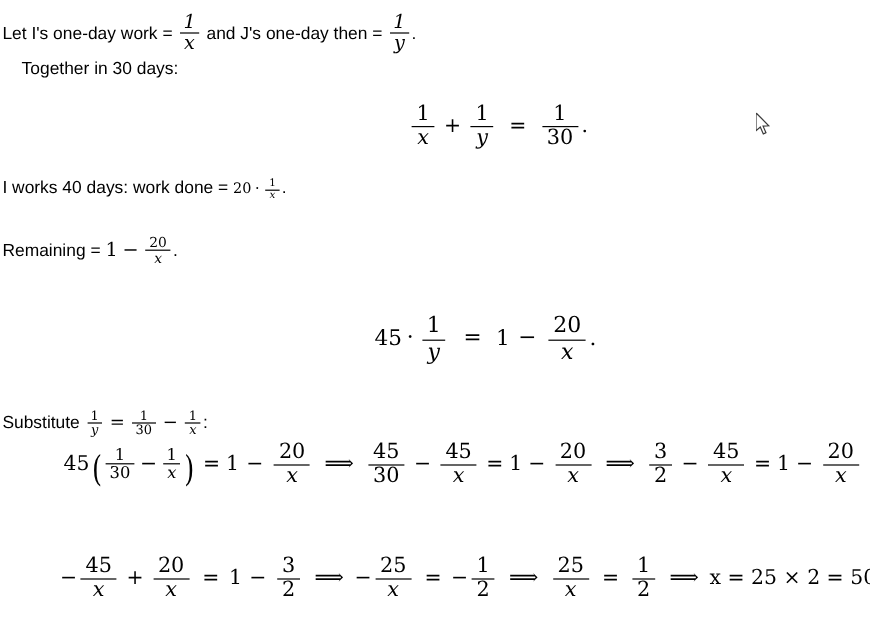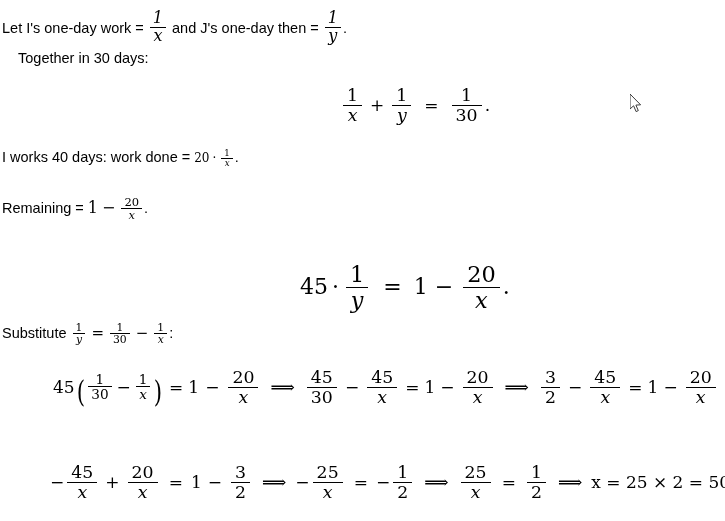--- a/index.html
+++ b/index.html
@@ -112,25 +112,25 @@
 
   <div class="line" style="left:2px; top:148px;">
     <span class="txt">I works 40 days: work done = </span><span class="math" style="font-size:12px;"><span>20</span><span style="margin:0 3px;">·</span><span class="frac small"><span class="num">1</span><span class="den mi">x</span></span></span><span class="txt">.</span>
   </div>
 
   <div class="line" style="left:2px; top:180px;margin-top:16px;">
     <span class="txt">Remaining = </span><span class="math" style="font-size:16px;"><span>1</span><span style="margin:0 4px;">−</span><span class="frac small"><span class="num">20</span><span class="den mi">x</span></span></span><span class="txt">.</span>
   </div>
 
 
-  <div class="display" style="left:300px; top:262px; font-size:22px;">
+  <div class="display" style="left:312px; top:262px; font-size:18px;">
     <span>45</span><span style="margin:0 4px;">·</span><span class="dfrac"><span class="num">1</span><span class="den mi">y</span></span><span class="op" style="margin:0 12px;">=</span><span>1</span><span style="margin:0 7px;">−</span><span class="dfrac"><span class="num">20</span><span class="den mi">x</span></span><span>.</span>
   </div>
 
-  <div class="line" style="left:2px; top:322px;">
+  <div class="line" style="left:2px; top:341px;">
     <span class="txt">Substitute </span><span class="math" style="font-size:15px;"><span class="frac small"><span class="num">1</span><span class="den mi">y</span></span><span style="margin:0 4px;">=</span><span class="frac small"><span class="num">1</span><span class="den">30</span></span><span style="margin:0 4px;">−</span><span class="frac small"><span class="num">1</span><span class="den mi">x</span></span></span><span class="txt">:</span>
   </div>
 
   <div class="display" style="left:53px; top:368px; font-size:17px;">
     <span>45</span><span class="paren">(</span><span class="frac small" style="font-size:0.8em;"><span class="num">1</span><span class="den">30</span></span><span style="margin:0 3px;">−</span><span class="frac small" style="font-size:0.8em;"><span class="num">1</span><span class="den mi">x</span></span><span class="paren">)</span><span class="op">=</span><span>1</span><span style="margin:0 6px;">−</span><span class="dfrac"><span class="num">20</span><span class="den mi">x</span></span><span class="arrow">⟹</span><span class="dfrac"><span class="num">45</span><span class="den">30</span></span><span style="margin:0 5px;">−</span><span class="dfrac"><span class="num">45</span><span class="den mi">x</span></span><span class="op">=</span><span>1</span><span style="margin:0 5px;">−</span><span class="dfrac"><span class="num">20</span><span class="den mi">x</span></span><span class="arrow">⟹</span><span class="dfrac"><span class="num">3</span><span class="den">2</span></span><span style="margin:0 5px;">−</span><span class="dfrac"><span class="num">45</span><span class="den mi">x</span></span><span class="op">=</span><span>1</span><span style="margin:0 5px;">−</span><span class="dfrac"><span class="num">20</span><span class="den mi">x</span></span>
   </div>
 
   <div class="display" style="left:50px; top:463px; font-size:17px;">
     <span>−</span><span class="dfrac"><span class="num">45</span><span class="den mi">x</span></span><span style="margin:0 5px;">+</span><span class="dfrac"><span class="num">20</span><span class="den mi">x</span></span><span class="op" style="margin:0 8px;">=</span><span>1</span><span style="margin:0 6px;">−</span><span class="dfrac"><span class="num">3</span><span class="den">2</span></span><span class="arrow">⟹</span><span>−</span><span class="dfrac"><span class="num">25</span><span class="den mi">x</span></span><span class="op" style="margin:0 8px;">=</span><span>−</span><span class="dfrac"><span class="num">1</span><span class="den">2</span></span><span class="arrow">⟹</span><span class="dfrac"><span class="num">25</span><span class="den mi">x</span></span><span class="op" style="margin:0 8px;">=</span><span class="dfrac"><span class="num">1</span><span class="den">2</span></span><span class="arrow">⟹</span><span class="mi" style="font-style:normal;">x = 25 × 2 = 50.</span>
   </div>

